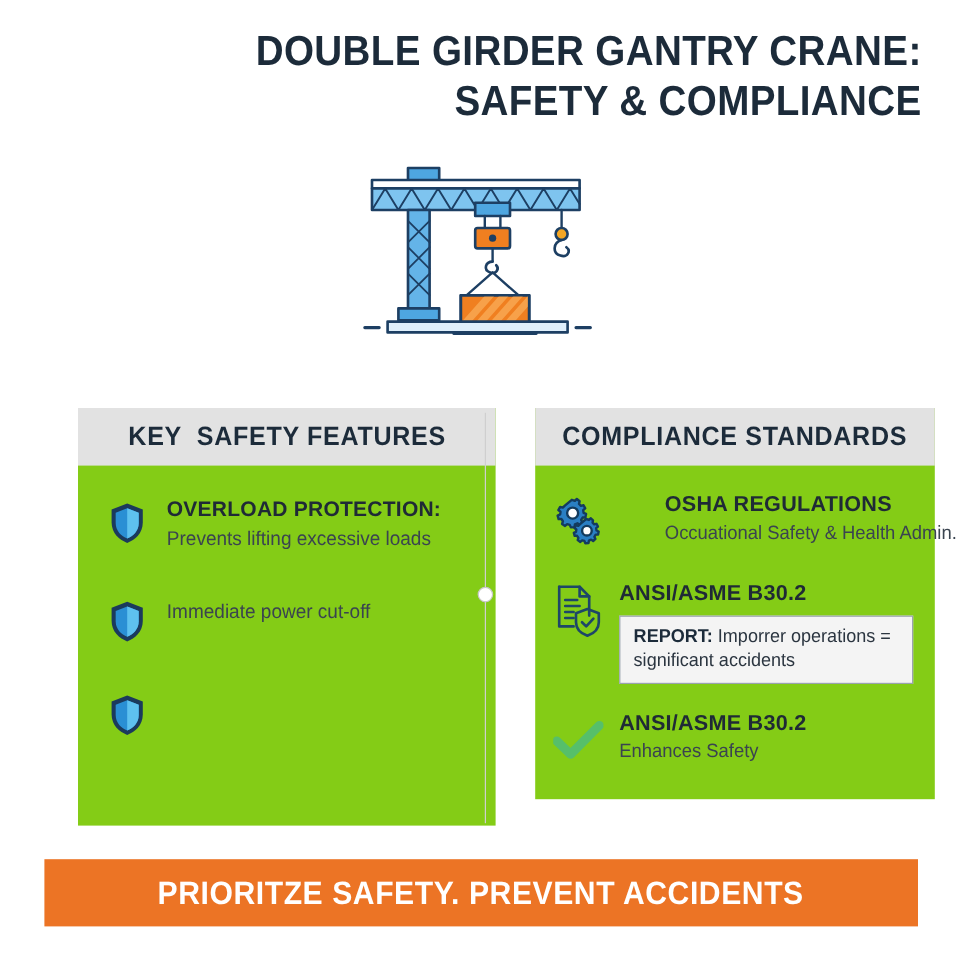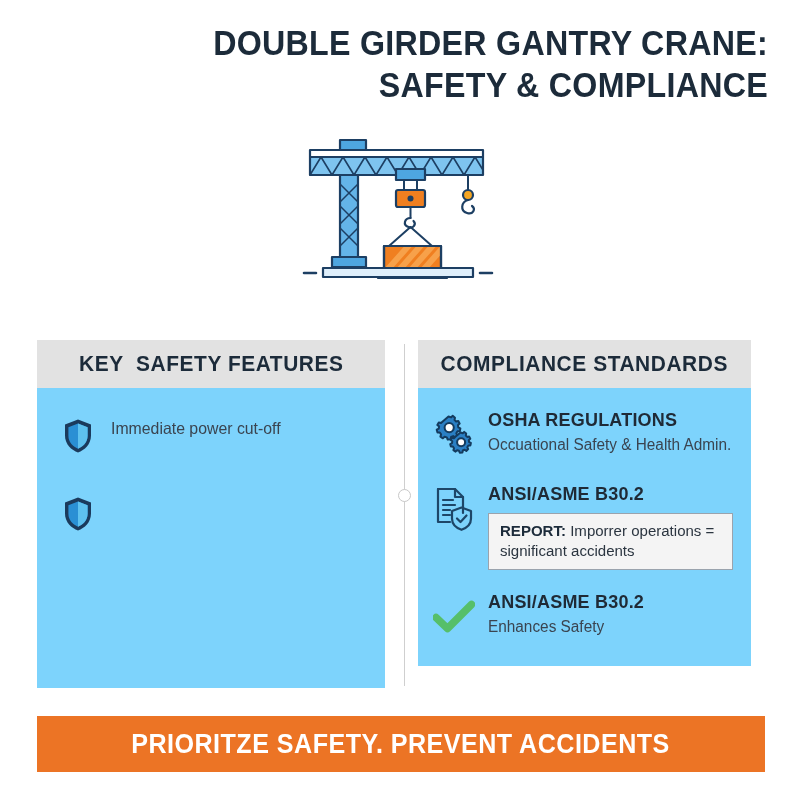--- a/index.html
+++ b/index.html
@@ -49,21 +49,22 @@
   .panels {
     position: absolute;
     left: 0;
     top: 340px;
     width: 800px;
     height: 352px;
   }
   .panel {
     position: absolute;
     top: 0;
-    background: #7dd3fc;
+    background: #84cc16;
+    margin-left: 28px;
   }
   .panel.left  { left: 37px;  width: 348px; height: 348px; }
   .panel.right { left: 418px; width: 333px; height: 326px; }
 
   .panel-header {
     height: 48px;
     background: #e2e2e2;
     display: flex;
     align-items: center;
     justify-content: center;
@@ -118,21 +119,21 @@
     line-height: 22px;
     color: #3a4450;
     margin-top: 3px;
     transform: scaleX(0.96);
     transform-origin: left center;
     white-space: nowrap;
   }
 
   
   .right .feature-row { padding-left: 14px; }
-  .right .feature-row.r1 { margin-top: 4px; margin-bottom: 26px; }
+  .right .feature-row.r1 { margin-top: 4px; margin-bottom: 26px; gap: 38px; }
   .right .feature-row.r2 { margin-bottom: 22px; }
   .right .feature-icon { width: 44px; height: 46px; margin-right: 12px; }
   .right .feature-title { font-size: 18px; }
   .right .feature-desc  { font-size: 16px; }
 
   
   .report-box {
     border: 1.5px solid #9aa3ad;
     background: #f4f4f4;
     padding: 7px 9px 8px 11px;
@@ -254,20 +255,33 @@
 </div>
 
 <div class="panels">
 
   <div class="panel left">
     <div class="panel-header">
       <span class="panel-header-text">KEY  SAFETY FEATURES</span>
     </div>
     <div class="panel-body">
 
+      <div class="feature-row">
+        <span class="feature-icon">
+          <svg width="30" height="36" viewBox="0 0 30 36" xmlns="http://www.w3.org/2000/svg">
+            <path d="M15 1.5 L28 6.5 v11 c0 9 -6.5 14.5 -13 17 c-6.5 -2.5 -13 -8 -13 -17 v-11 Z" fill="#1b3a5c"></path>
+            <path d="M15 5.5 L24.6 9.2 v8.6 c0 6.8 -4.8 10.9 -9.6 12.9 c-4.8 -2 -9.6 -6.1 -9.6 -12.9 v-8.6 Z" fill="#2a8fd4"></path>
+            <path d="M15 5.5 L24.6 9.2 v8.6 c0 6.8 -4.8 10.9 -9.6 12.9 Z" fill="#5ec1ef"></path>
+          </svg>
+        </span>
+        <span class="feature-text">
+          <span class="feature-title">OVERLOAD PROTECTION:</span>
+          <span class="feature-desc" style="display:block;">Prevents lifting excessive loads</span>
+        </span>
+      </div>
 
       <div class="feature-row">
         <span class="feature-icon">
           <svg width="30" height="36" viewBox="0 0 30 36" xmlns="http://www.w3.org/2000/svg">
             <path d="M15 1.5 L28 6.5 v11 c0 9 -6.5 14.5 -13 17 c-6.5 -2.5 -13 -8 -13 -17 v-11 Z" fill="#1b3a5c"></path>
             <path d="M15 5.5 L24.6 9.2 v8.6 c0 6.8 -4.8 10.9 -9.6 12.9 c-4.8 -2 -9.6 -6.1 -9.6 -12.9 v-8.6 Z" fill="#2a8fd4"></path>
             <path d="M15 5.5 L24.6 9.2 v8.6 c0 6.8 -4.8 10.9 -9.6 12.9 Z" fill="#5ec1ef"></path>
           </svg>
         </span>
         <span class="feature-text">

